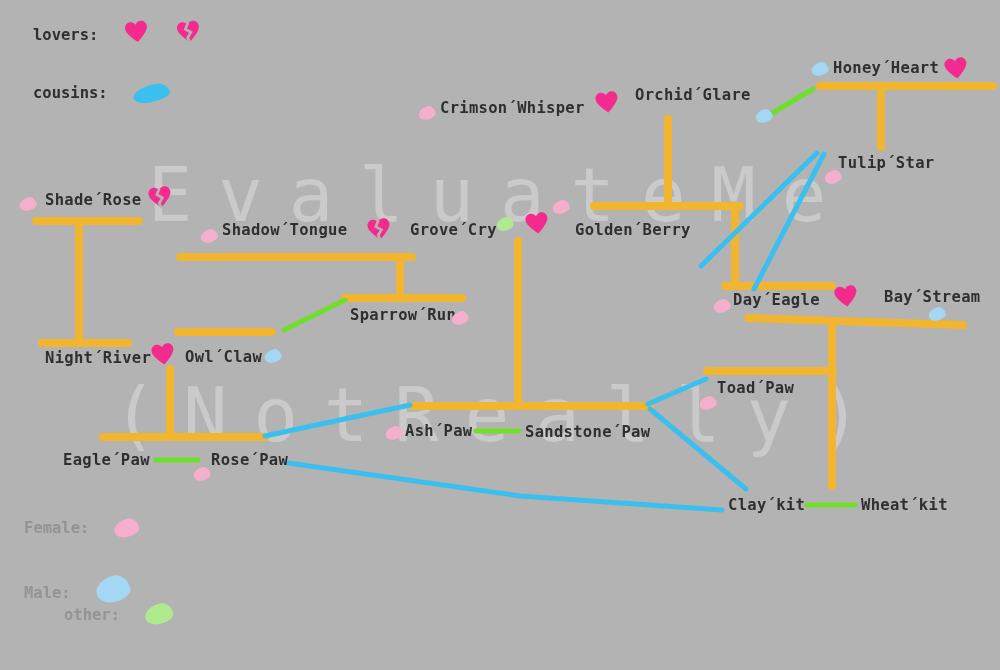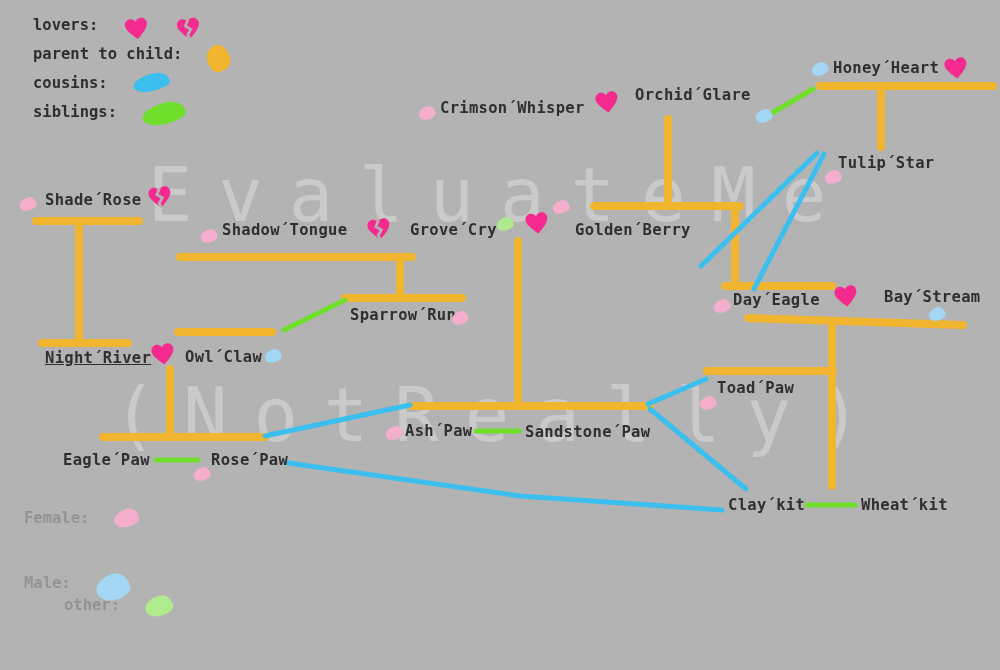--- a/index.html
+++ b/index.html
@@ -40,21 +40,21 @@
   .sw-siblings{width:44px;height:21px;background:#70df2b;}
   .sw-female{width:25px;height:18px;background:#f5afcd;}
   .sw-male{width:34px;height:26px;background:#a3d7f4;}
   .sw-other{width:28px;height:20px;background:#b0ea8e;}
   
   .heart-slot{display:inline-block;width:27px;height:25px;}
   .heart-slot svg{width:100%;height:100%;transform:rotate(-8deg);display:block;}
   .pin-heart{position:absolute;transform:translate(-50%,-50%);}
   
   .legend-row{
-    position:absolute;display:flex;align-items:flex-start;gap:25px;height:28px;z-index:4;
+    position:absolute;display:flex;align-items:flex-end;gap:25px;height:28px;z-index:4;
     font-size:15.5px;font-weight:700;color:#2f2f2f;
   }
   .legend-row.faded{color:#939393;}
   .legend-lovers{left:33px;top:16px;}
   .legend-parent{left:33px;top:45px;}
   .legend-cousins{left:33px;top:74px;}
   .legend-siblings{left:33px;top:103px;}
   .legend-female{left:24px;top:509px;}
   .legend-male{left:24px;top:538px;margin-top:36px;}
   .legend-other{left:24px;top:596px;margin-left:40px;}
@@ -158,21 +158,21 @@
       <div class="node" style="left: 410px; top: 230px;">Grove´Cry</div>
       <div class="blob pin mark-other" style="left: 505px; top: 224px;"></div>
       <div class="node" style="left: 575px; top: 230px;">Golden´Berry</div>
       <div class="blob pin mark-female" style="left: 561px; top: 207px;"></div>
       <div class="node" style="left: 733px; top: 300px;">Day´Eagle</div>
       <div class="blob pin mark-female" style="left: 722px; top: 306px;"></div>
       <div class="node" style="left: 884px; top: 297px;">Bay´Stream</div>
       <div class="blob pin mark-male" style="left: 937px; top: 314px;"></div>
       <div class="node" style="left: 350px; top: 315px;">Sparrow´Run</div>
       <div class="blob pin mark-female" style="left: 460px; top: 318px;"></div>
-      <div class="node" style="left: 45px; top: 358px; text-decoration: underline;">Night´River</div>
+      <div class="node" style="left: 45px; top: 358px;">Night´River</div>
       <div class="node" style="left: 185px; top: 357px;">Owl´Claw</div>
       <div class="blob pin mark-male" style="left: 273px; top: 356px;"></div>
       <div class="node" style="left: 717px; top: 388px;">Toad´Paw</div>
       <div class="blob pin mark-female" style="left: 708px; top: 403px;"></div>
       <div class="node" style="left: 405px; top: 431px;">Ash´Paw</div>
       <div class="blob pin mark-female" style="left: 394px; top: 433px;"></div>
       <div class="node" style="left: 525px; top: 432px;">Sandstone´Paw</div>
       <div class="node" style="left: 63px; top: 460px;">Eagle´Paw</div>
       <div class="node" style="left: 211px; top: 460px;">Rose´Paw</div>
       <div class="blob pin mark-female" style="left: 202px; top: 474px;"></div>
@@ -187,32 +187,24 @@
           <path d="M12 20.5C6.2 15.1 2.2 11 2.2 7.2 2.2 4.2 4.6 2 7.3 2 9.2 2 11 3.1 12 4.9 13 3.1 14.8 2 16.7 2 19.4 2 21.8 4.2 21.8 7.2 21.8 11 17.8 15.1 12 20.5Z" fill="#f42a8e"></path>
         </svg>
       </span>
     <span class="heart-slot">
         <svg viewBox="0 0 24 22">
           <path d="M12 20.5C6.2 15.1 2.2 11 2.2 7.2 2.2 4.2 4.6 2 7.3 2 9.2 2 11 3.1 12 4.9 13 3.1 14.8 2 16.7 2 19.4 2 21.8 4.2 21.8 7.2 21.8 11 17.8 15.1 12 20.5Z" fill="#f42a8e"></path>
           <polyline points="12.5,3.5 9.5,8.5 14,12 10.5,16.5 12,20.5" fill="none" stroke="#b3b3b3" stroke-width="2.4"></polyline>
         </svg>
       </span>
   </div>
-  <div class="legend-row legend-parent">
-    <span>parent to child:</span>
-    <span class="blob sw-parent"></span>
-  </div>
   <div class="legend-row legend-cousins">
     <span>cousins:</span>
     <span class="blob sw-cousins"></span>
   </div>
-  <div class="legend-row legend-siblings">
-    <span>siblings:</span>
-    <span class="blob sw-siblings"></span>
-  </div>
 
   <div class="legend-row faded legend-female">
     <span>Female:</span>
     <span class="blob sw-female"></span>
   </div>
   <div class="legend-row faded legend-male">
     <span>Male:</span>
     <span class="blob sw-male"></span>
   </div>
   <div class="legend-row faded legend-other">

